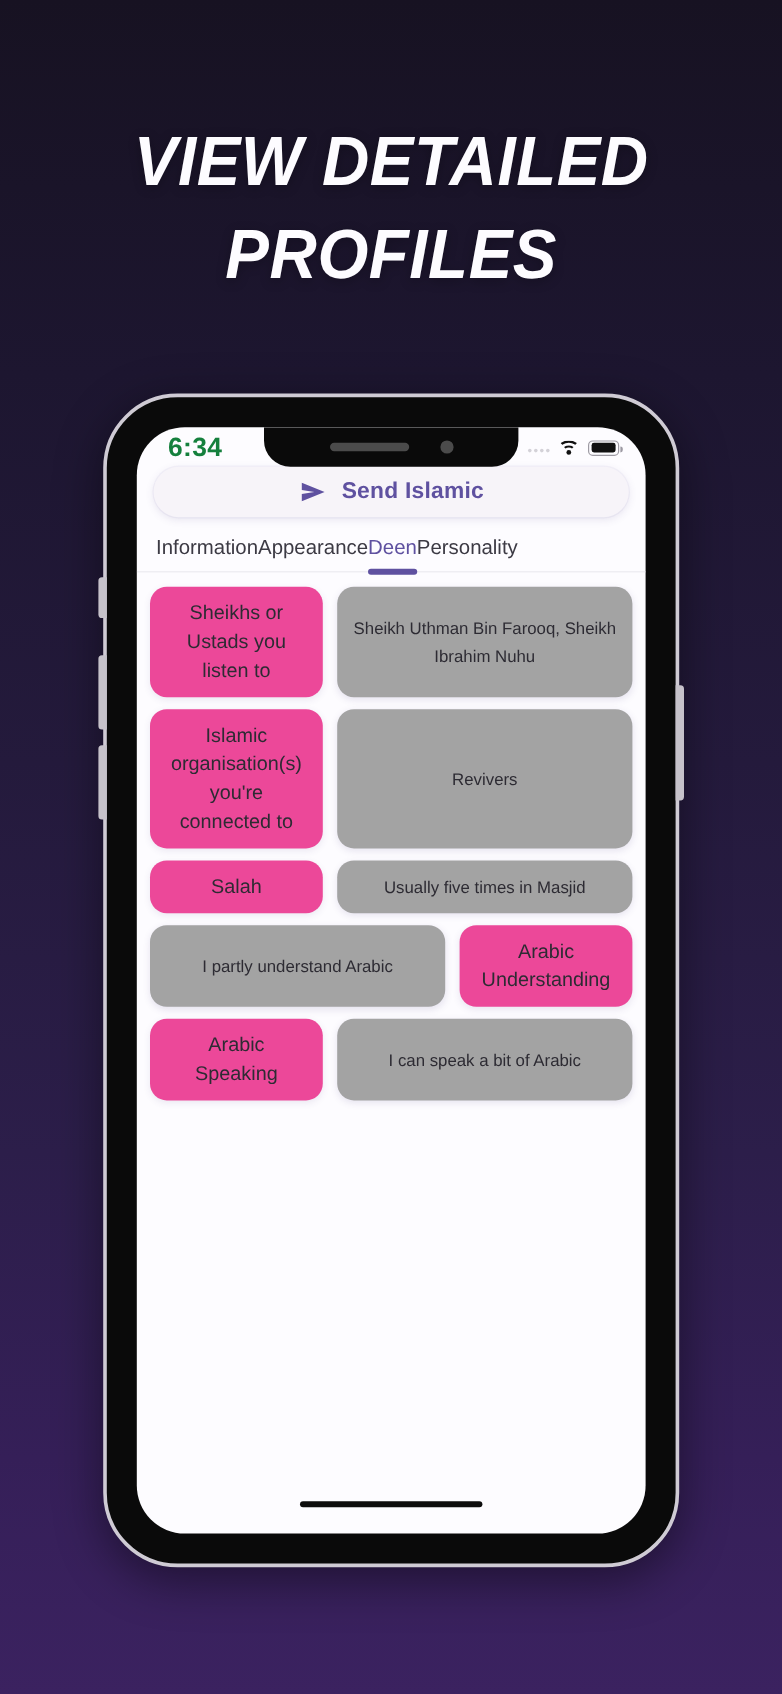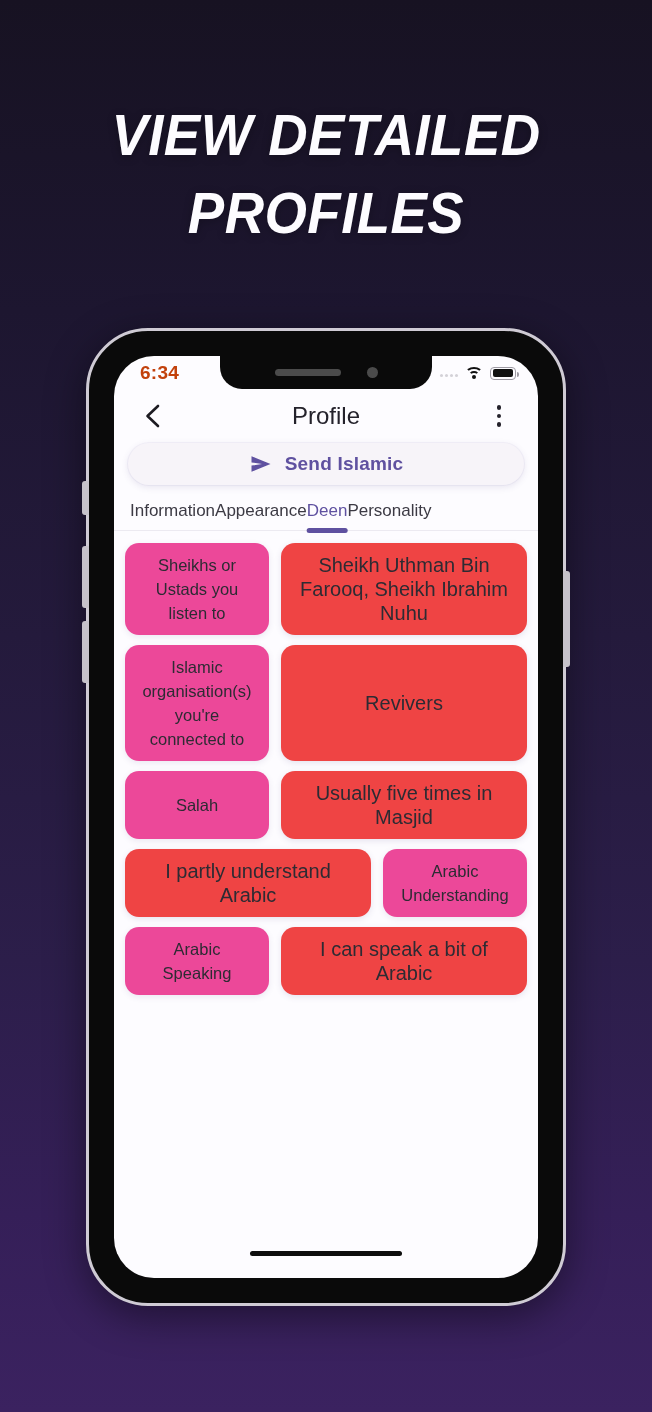--- a/index.html
+++ b/index.html
@@ -54,21 +54,21 @@
     z-index:14; display:flex; align-items:center; justify-content:center; gap:26px;
   }
   .speaker{ width:66px; height:7px; background:#4b4b4b; border-radius:4px; }
   .camera{ width:11px; height:11px; background:#4b4b4b; border-radius:50%; }
 
   
   .statusbar{
     position:relative; height:33px; display:flex; align-items:center;
     justify-content:space-between; padding:0 22px 0 26px; z-index:12;
   }
-  .clock{ font-size:19px; font-weight:bold; color:#c2410c; letter-spacing:.3px; }
+  .clock{ font-size:22px; font-weight:bold; color:#15803d; letter-spacing:.3px; }
   .status-right{ display:flex; align-items:flex-end; gap:7px; }
   .sigdots{ display:flex; align-items:flex-end; gap:2px; padding-bottom:3px;}
   .sigdots i{ width:3px;height:3px;border-radius:50%;background:#d4d2d8;display:block;}
   .wifi{ width:18px;height:14px; position:relative; }
   .wifi b{ position:absolute; border:2px solid #111; border-bottom:none;
            border-left-color:transparent; border-right-color:transparent;
            border-radius:50% 50% 0 0 / 100% 100% 0 0; left:50%; transform:translateX(-50%); }
   .wifi .w1{ width:18px;height:7px; top:1px;}
   .wifi .w2{ width:11px;height:5px; top:5px;}
   .wifi .w3{ width:4px;height:4px; top:9px; background:#111; border:none; border-radius:50%;}
@@ -110,21 +110,21 @@
   
   .rows{ padding:12px 11px 0 11px; display:flex; flex-direction:column; gap:10px; }
   .row{ display:flex; gap:12px; align-items:stretch; }
   .cell{ border-radius:14px; display:flex; align-items:center; justify-content:center;
          text-align:center; padding:10px 12px; }
   .cell-label{
     width:144px; flex:none; background:#ec4899; color:#2d2b33; font-size:16.5px; line-height:24px;
     box-shadow:0 2px 6px rgba(80,60,130,.10);
   }
   .cell-value{
-    flex:1; background:#ef4444; color:#2d2b33; font-size:20px; line-height:24px;
+    flex:1; background:#a3a3a3; color:#2d2b33; font-size:14px; line-height:24px;
     box-shadow:0 2px 6px rgba(80,60,130,.13);
   }
 
   
   .home-ind{
     position:absolute; bottom:22px; left:50%; transform:translateX(-50%);
     width:152px; height:5px; background:#0d0d0d; border-radius:3px;
   }
 </style>
 </head>
@@ -162,33 +162,20 @@
           <b class="w1"></b>
             <b class="w2"></b>
             <b class="w3"></b>
         </div>
         <div class="battery">
             <i></i>
           </div>
       </div>
     </div>
 
-    <div class="navbar">
-      <div class="nav-back">
-        <svg width="22" height="26" viewBox="0 0 22 26">
-          <path d="M16 3 L5.5 13 L16 23" fill="none" stroke="#1d1b22" stroke-width="2.6" stroke-linecap="round" stroke-linejoin="round"></path>
-        </svg>
-      </div>
-      <div class="nav-title">Profile</div>
-      <div class="nav-more">
-        <i></i>
-          <i></i>
-          <i></i>
-      </div>
-    </div>
 
     <div class="send-wrap">
       <div class="send-btn">
         <svg class="send-icon" viewBox="0 0 24 20">
           <path d="M2.5 2.2 L21.5 10 L2.5 17.8 L2.5 11.6 L13 10 L2.5 8.4 Z" fill="#5f51a0"></path>
         </svg>
         <span class="send-label">Send Islamic</span>
       </div>
     </div>
 

